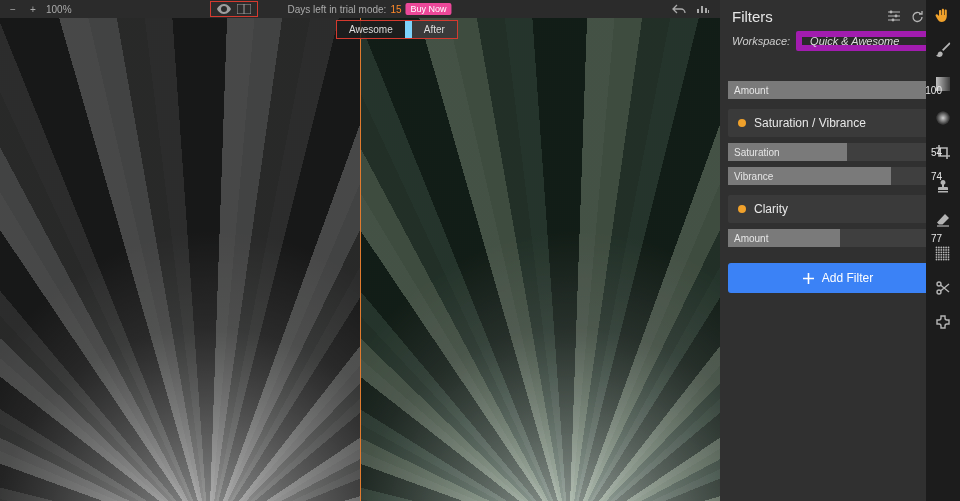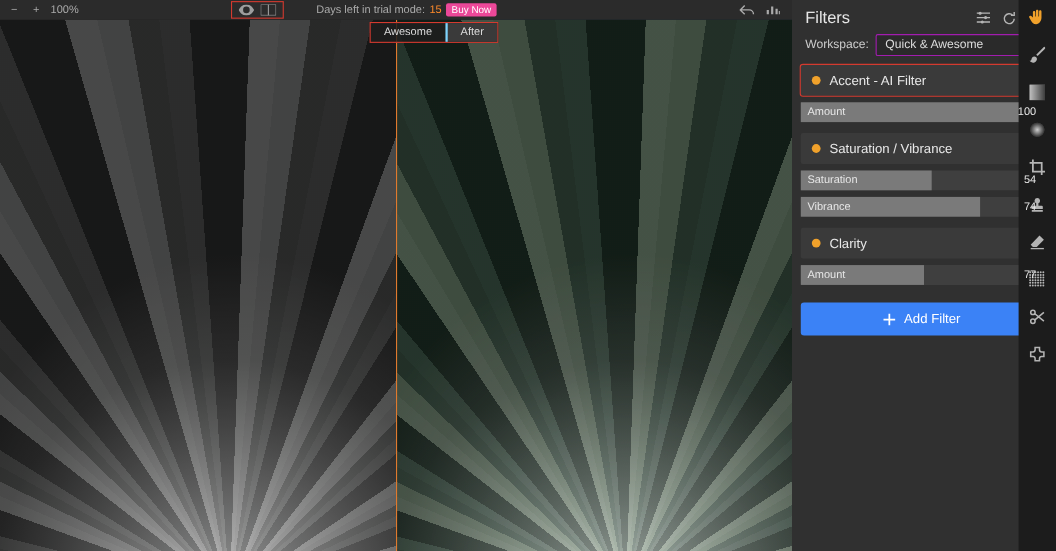--- a/index.html
+++ b/index.html
@@ -24,21 +24,21 @@
   }
   .compare-icons svg { opacity: .8; }
 
   
   .ba-pills {
     position: absolute; top: 20px; left: 336px; display: flex;
     border: 1px solid #d43a2f; background: rgba(30,30,30,.85);
     font-size: 10px; color: #ddd;
   }
   .ba-pills > div { padding: 3px 12px; cursor: pointer; }
-  .ba-pills > div + div { border-left: 2px solid #7dd3fc; }
+  .ba-pills > div + div { border-left: 7px solid #7dd3fc; }
   .ba-pills .active { background: #3a3a3a; }
 
   
   .canvas {
     position: absolute; top: 18px; left: 0; width: 720px; height: 483px;
     overflow: hidden; background: #111;
   }
   .half { position: absolute; top: 0; height: 100%; width: 50%; }
   .half.left  { left: 0; }
   .half.right { left: 50%; }
@@ -81,25 +81,25 @@
   .panel-header {
     display: flex; align-items: center; justify-content: space-between;
     padding: 8px 10px 6px 12px;
   }
   .panel-header h1 { font-size: 15px; font-weight: 400; color: #e6e6e6; }
   .panel-header .hicons { display: flex; gap: 10px; }
   .panel-header .hicons svg { opacity: .85; cursor: pointer; }
 
   .workspace-row {
     display: flex; align-items: center; gap: 6px;
-    padding: 0 8px 8px 12px; font-size: 11px; color: #ccc;
+    padding: 0 8px 24px 12px; font-size: 11px; color: #ccc; font-style: italic;
   }
   .workspace-select {
     flex: 1; height: 20px; background: #2a2a2a;
-    border: 1px solid #a21caf; border-radius: 2px;
+    border: 6px solid #a21caf; border-radius: 2px;
     display: flex; align-items: center; justify-content: space-between;
     padding: 0 6px 0 8px; color: #ddd; font-size: 11px; cursor: pointer;
   }
 
   .filter-block { padding: 0 8px 10px 8px; }
   .filter-head {
     display: flex; align-items: center; gap: 8px;
     background: #3a3a3a; padding: 7px 10px; border-radius: 2px;
     font-size: 12px; color: #e8e8e8; cursor: pointer;
   }
@@ -206,24 +206,20 @@
     <div class="workspace-select">
       <span>Quick &amp; Awesome</span>
       <svg width="9" height="6" viewBox="0 0 9 6">
           <path fill="#ccc" d="M0 0h9L4.5 6z"></path>
         </svg>
     </div>
   </div>
 
   <div id="filters-host">
       <div class="filter-block highlighted">
-        <div class="filter-head">
-          <span class="dot"></span>
-          <span>Accent - AI Filter</span>
-        </div>
         <div class="slider-row">
           <div class="slider">
             <div class="fill" style="width: 100%;"></div>
             <span class="lab">Amount</span>
             <span class="val">100</span>
           </div>
         </div>
       </div>
       <div class="filter-block">
         <div class="filter-head">

